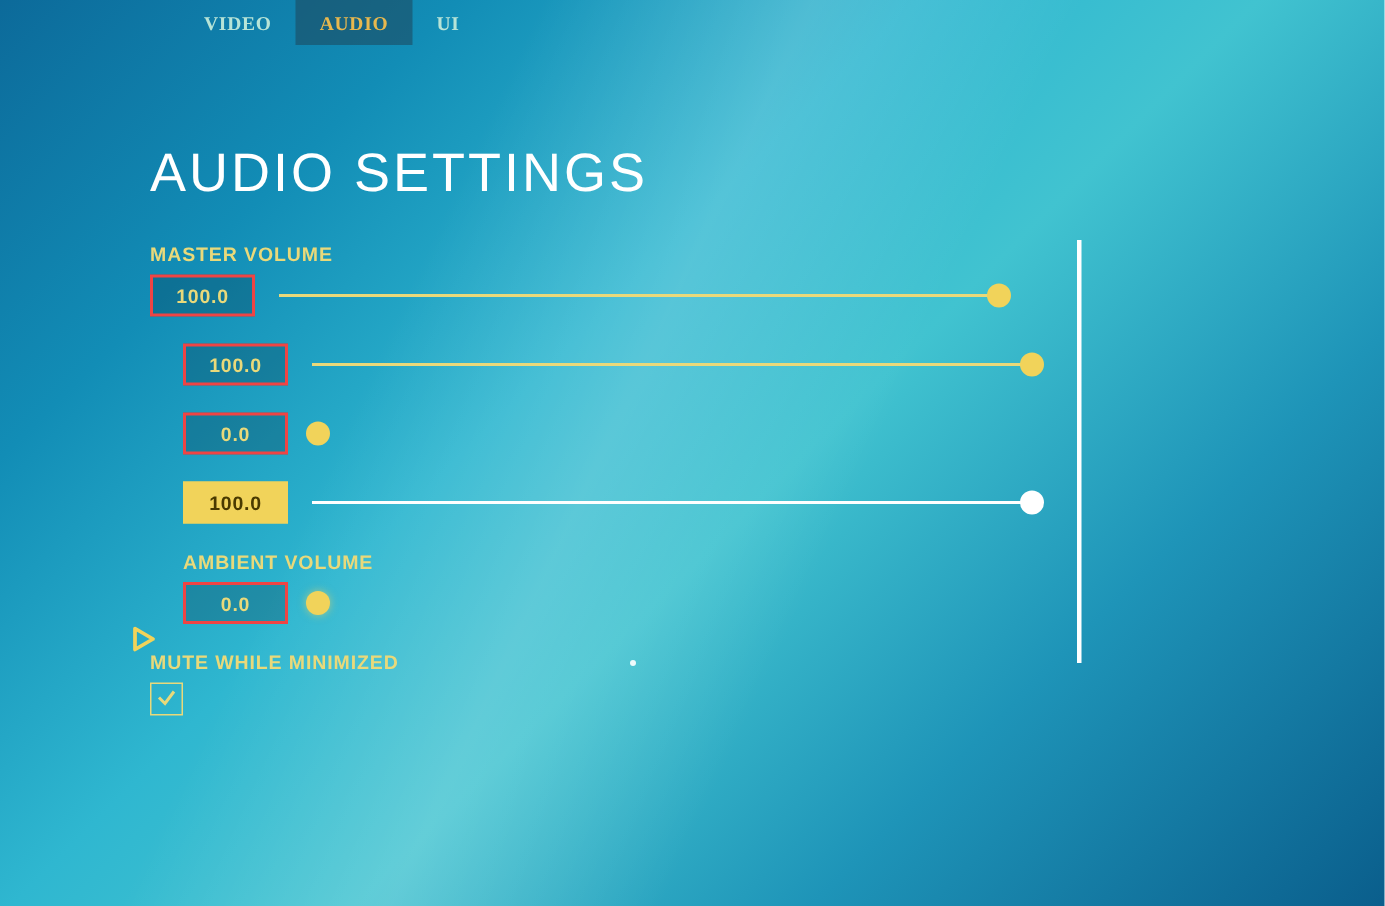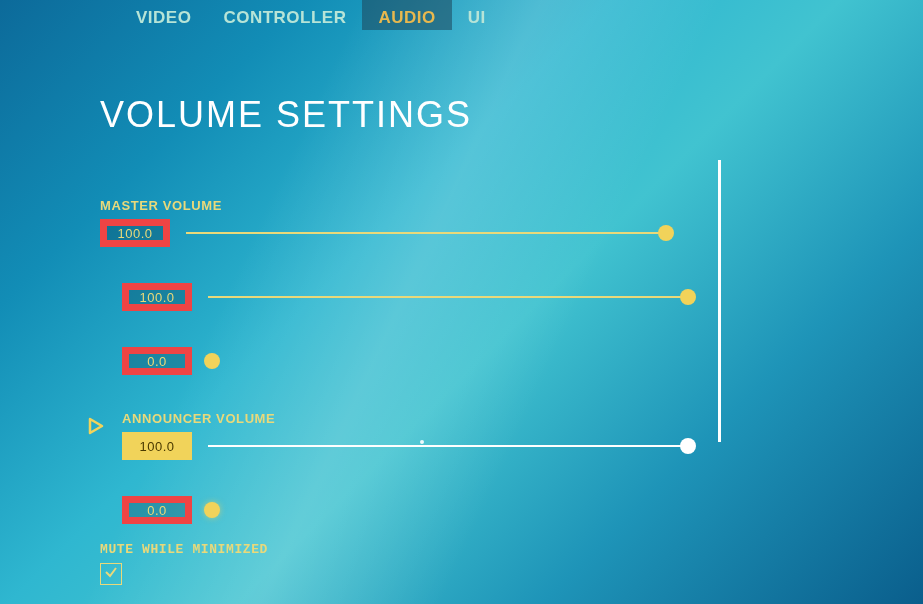--- a/index.html
+++ b/index.html
@@ -32,27 +32,28 @@
   
   .nav {
     position: absolute;
     top: 0;
     left: 120px;
     height: 30px;
     display: flex;
     gap: 0;
   }
   .nav-item {
-    font-size: 17px;
+    font-size: 13px;
     font-weight: 700;
     letter-spacing: 0.5px;
     color: #b7e4d7;
     padding: 8px 16px 6px;
     cursor: pointer;
     text-transform: uppercase;
+    font-family: Liberation Serif, serif;
   }
   .nav-item.active {
     background: rgba(30,70,90,0.55);
     color: #e8b84e;
   }
 
   
   .title {
     position: absolute;
     top: 94px;
@@ -76,44 +77,43 @@
   
   .settings {
     position: absolute;
     top: 162px;
     left: 100px;
     width: 620px;
   }
   .row {
     position: relative;
     margin-bottom: 18px;
-    margin-top: 36px;
   }
   .row-label {
     font-size: 13px;
     font-weight: 600;
     letter-spacing: 0.6px;
     color: #e9d97a;
     margin-bottom: 6px;
     text-transform: uppercase;
   }
   .row-body {
     display: flex;
     align-items: center;
     height: 28px;
     position: relative;
   }
   .valbox {
     width: 70px;
     height: 28px;
-    border: 7px solid #ef4444;
+    border: 2px solid #ef4444;
     background: rgba(0,30,50,0.25);
     color: #e9d97a;
     font-size: 13px;
-    font-weight: 400;
+    font-weight: 700;
     display: flex;
     align-items: center;
     justify-content: center;
     flex: 0 0 70px;
     letter-spacing: 0.5px;
   }
   .track {
     position: relative;
     height: 2px;
     background: #e9d97a;
@@ -150,21 +150,21 @@
     top: 417px;
     width: 0; height: 0;
   }
   .sel-arrow svg { display: block; }
 
   
   .indent { padding-left: 22px; }
   .row.indent .row-label { margin-left: 0; }
 
   
-  .mute-row { margin-top: 4px; font-family: Liberation Mono, monospace; }
+  .mute-row { margin-top: 4px; }
   .checkbox {
     width: 22px; height: 22px;
     border: 1px solid #e9d97a;
     display: flex; align-items: center; justify-content: center;
     color: #e9d97a;
     font-size: 14px;
     margin-top: 4px;
   }
 
   
@@ -174,26 +174,25 @@
     width: 4px; height: 4px;
     background: rgba(255,255,255,0.9);
     border-radius: 50%;
   }
 </style>
 </head>
 <body>
 
 <div class="nav">
   <div class="nav-item">VIDEO</div>
-  <div class="nav-item">CONTROLLER</div>
   <div class="nav-item active">AUDIO</div>
   <div class="nav-item">UI</div>
 </div>
 
-<div class="title">VOLUME SETTINGS</div>
+<div class="title">AUDIO SETTINGS</div>
 
 <div class="vdiv"></div>
 
 <div class="sel-arrow">
   <svg width="18" height="18" viewBox="0 0 18 18">
     <polygon points="2,2 14,9 2,16" fill="none" stroke="#f1d35a" stroke-width="2.5" stroke-linejoin="round"></polygon>
   </svg>
 </div>
 
 <div class="settings">
@@ -220,30 +219,30 @@
   <div class="row indent">
     <div class="row-body">
       <div class="valbox">0.0</div>
       <div class="track zero">
         <div class="knob"></div>
       </div>
     </div>
   </div>
 
   <div class="row indent selected">
-    <div class="row-label">ANNOUNCER VOLUME</div>
     <div class="row-body">
       <div class="valbox">100.0</div>
       <div class="track" style="width:480px">
         <div class="knob white"></div>
       </div>
     </div>
   </div>
 
   <div class="row indent">
+    <div class="row-label">AMBIENT VOLUME</div>
     <div class="row-body">
       <div class="valbox">0.0</div>
       <div class="track zero">
         <div class="knob glow"></div>
       </div>
     </div>
   </div>
 
   <div class="row mute-row">
     <div class="row-label">MUTE WHILE MINIMIZED</div>

